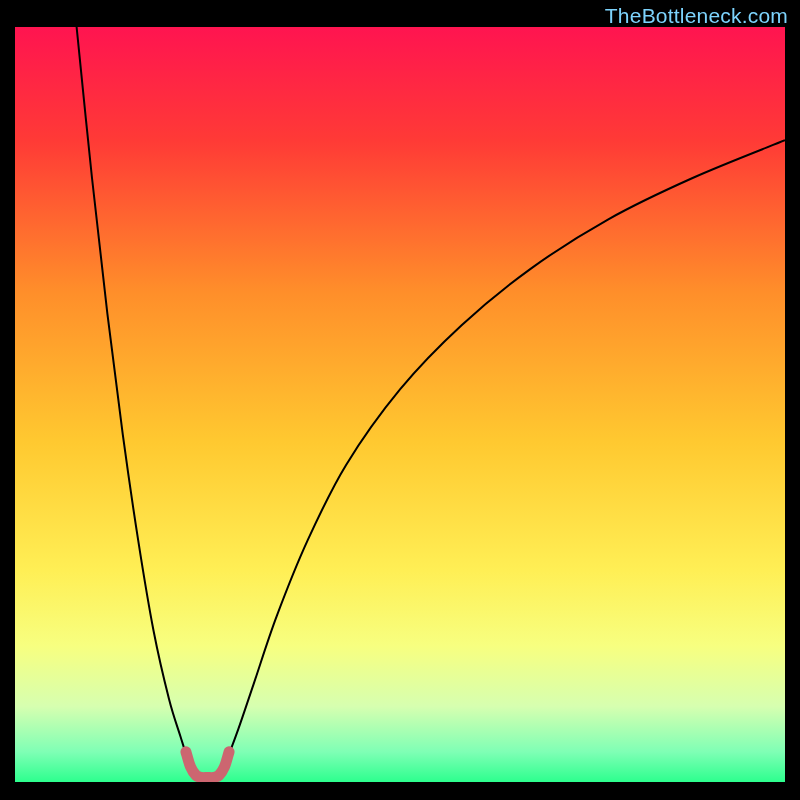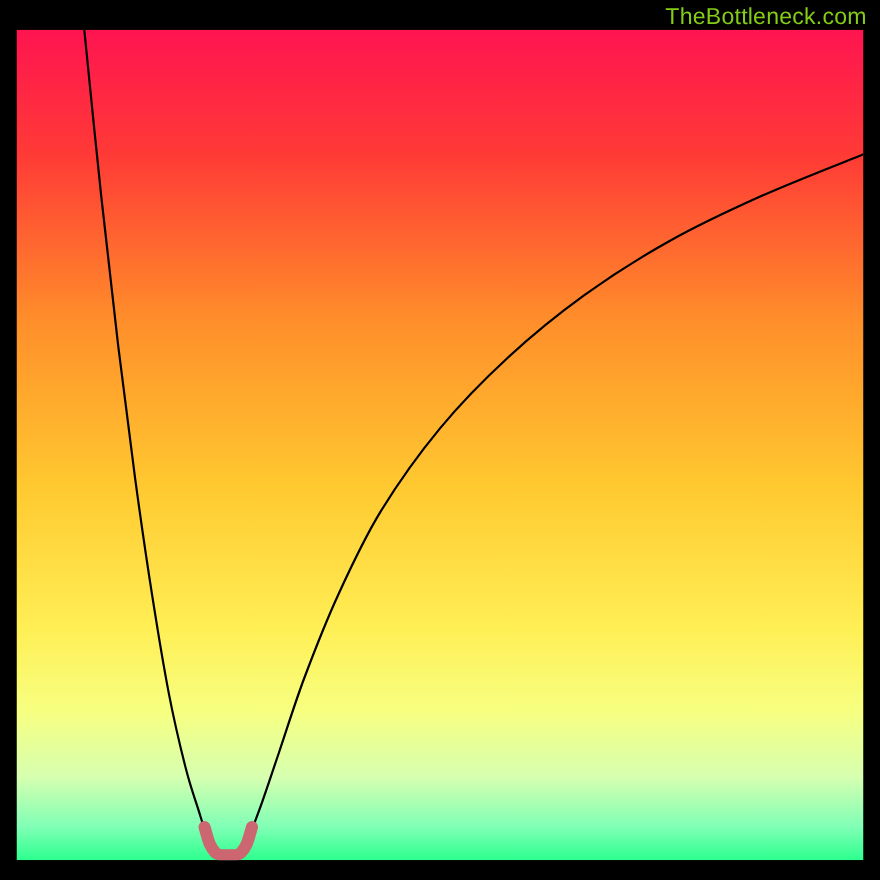--- a/index.html
+++ b/index.html
@@ -24,21 +24,21 @@
     left: 15px;
     top: 27px;
     width: 770px;
     height: 755px;
     
   }
   .watermark {
     position: absolute;
     top: 4px;
     right: 12px;
-    color: #84cc16;
+    color: #7dd3fc;
     font-size: 21px;
     font-weight: 400;
     letter-spacing: 0.2px;
   }
 </style>
 </head>
 <body>
 
 <div class="frame">
 

